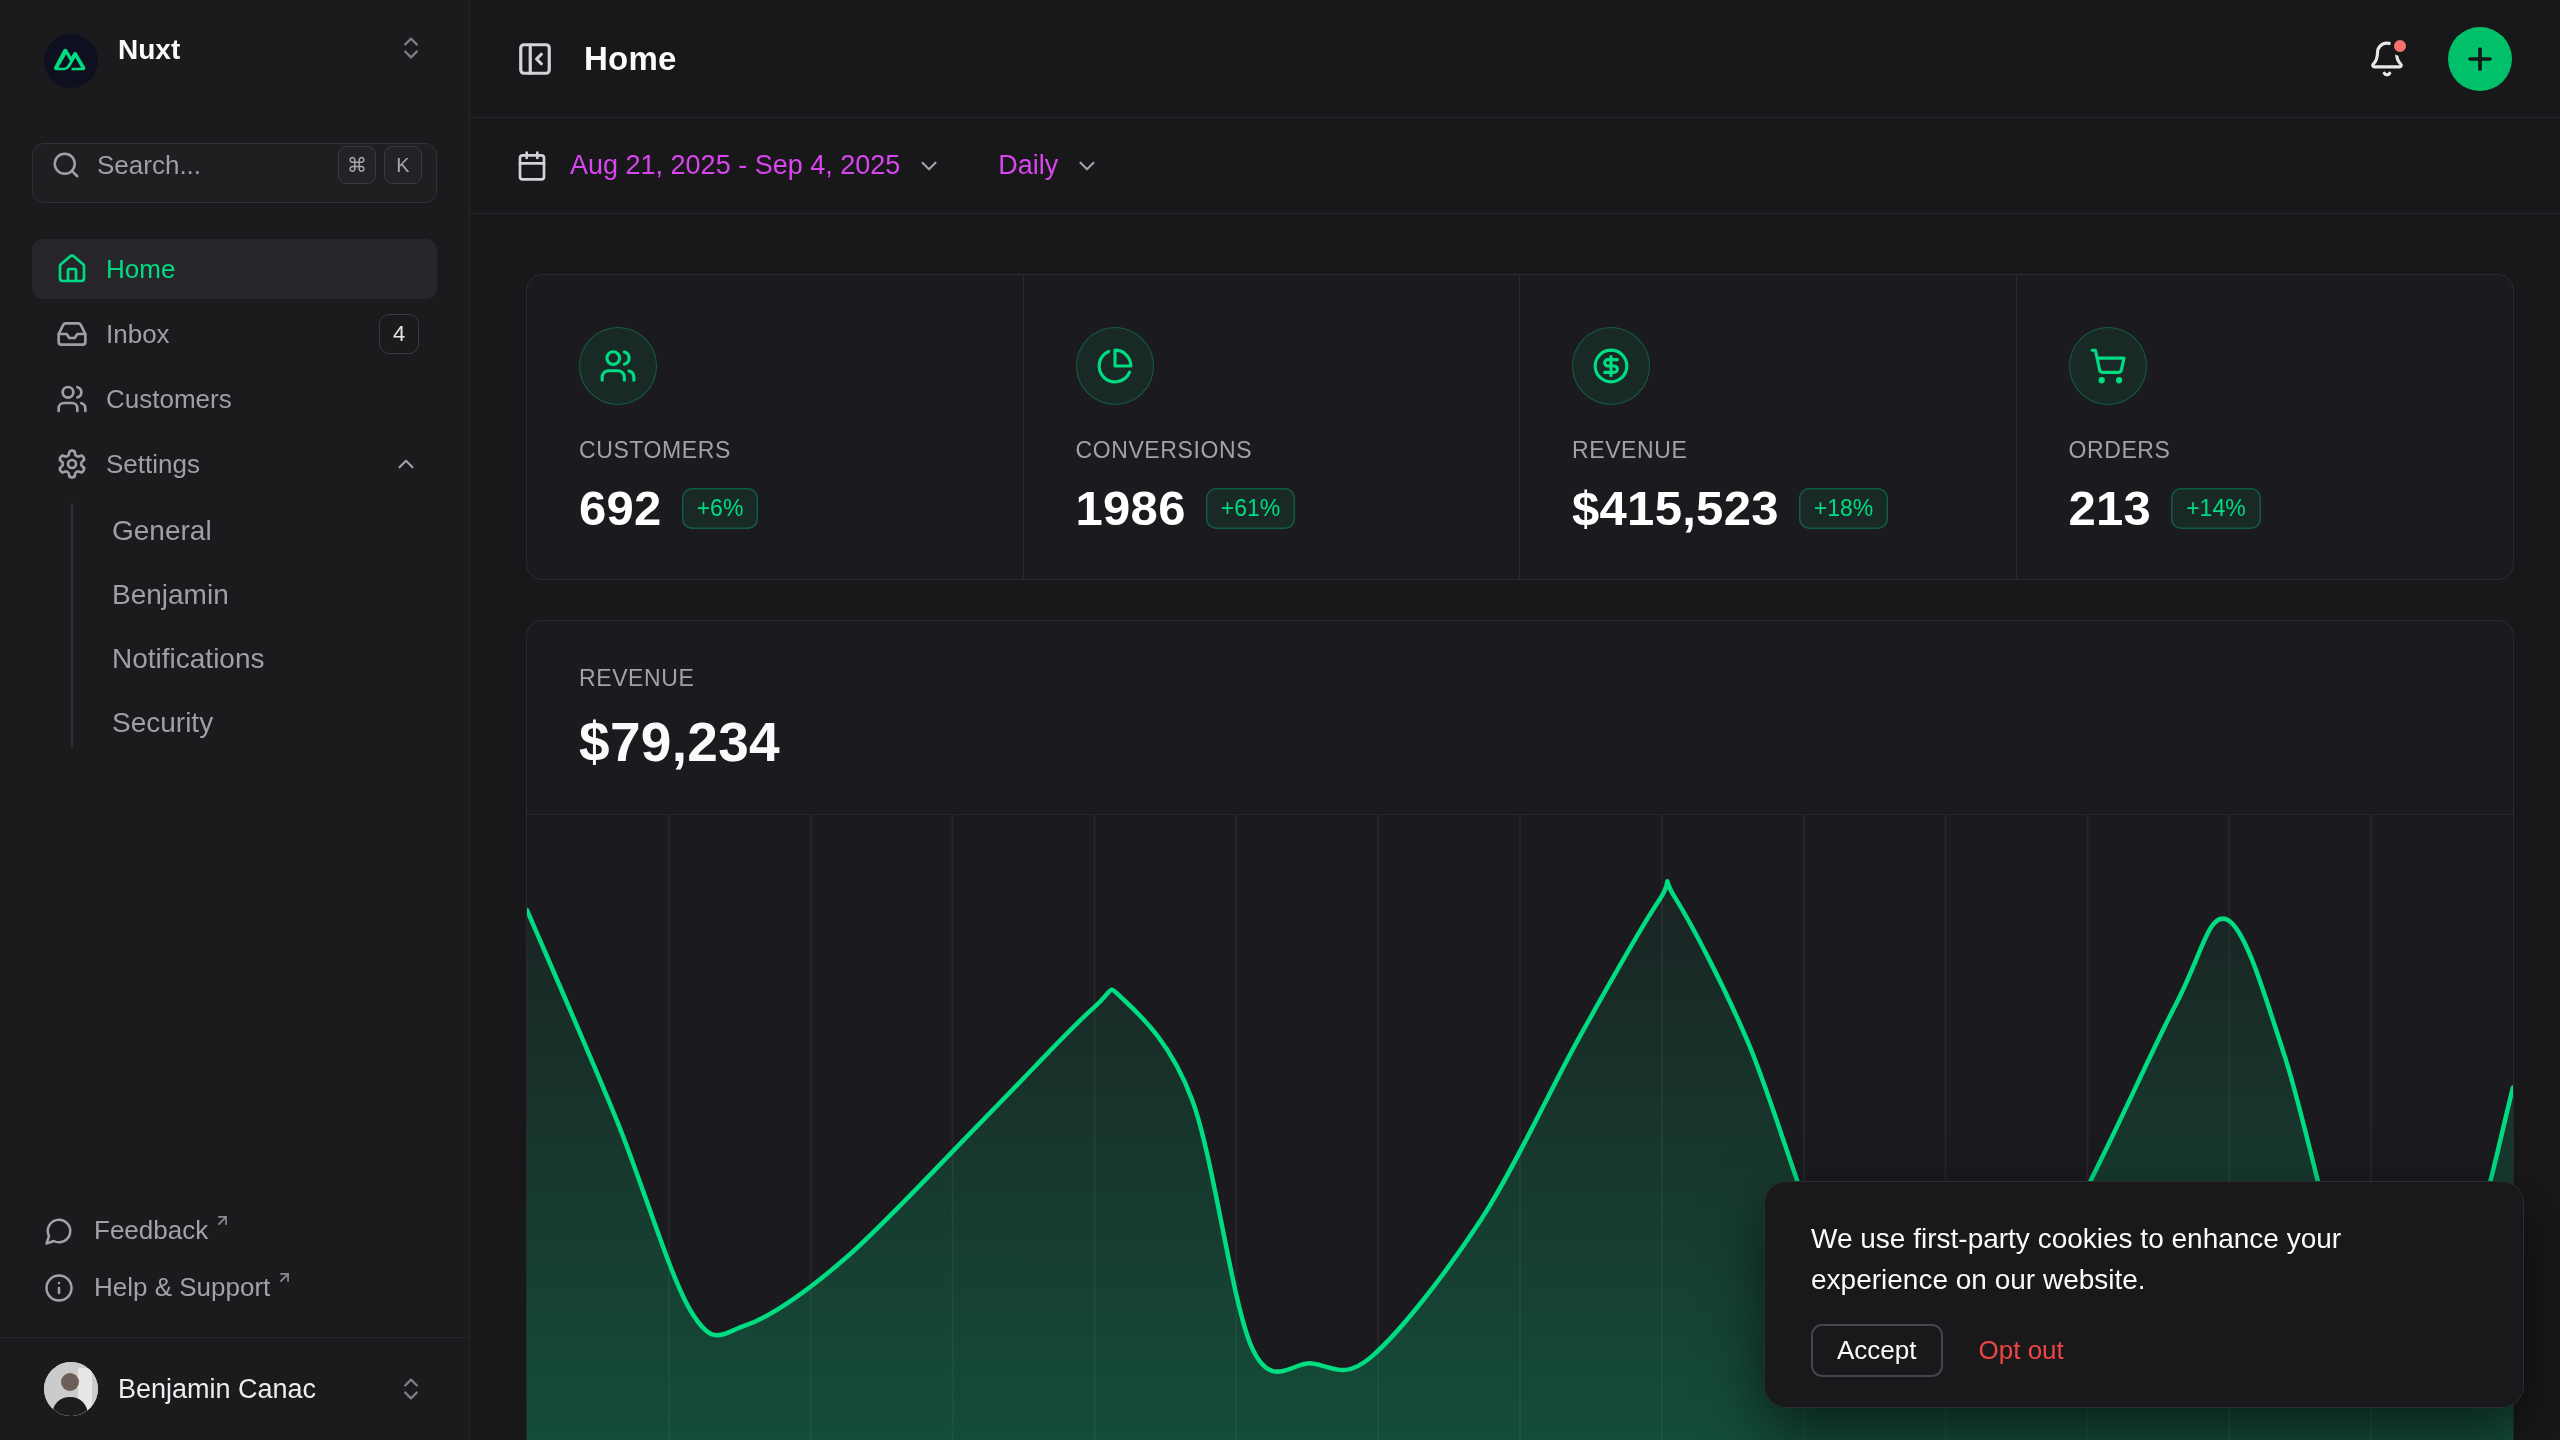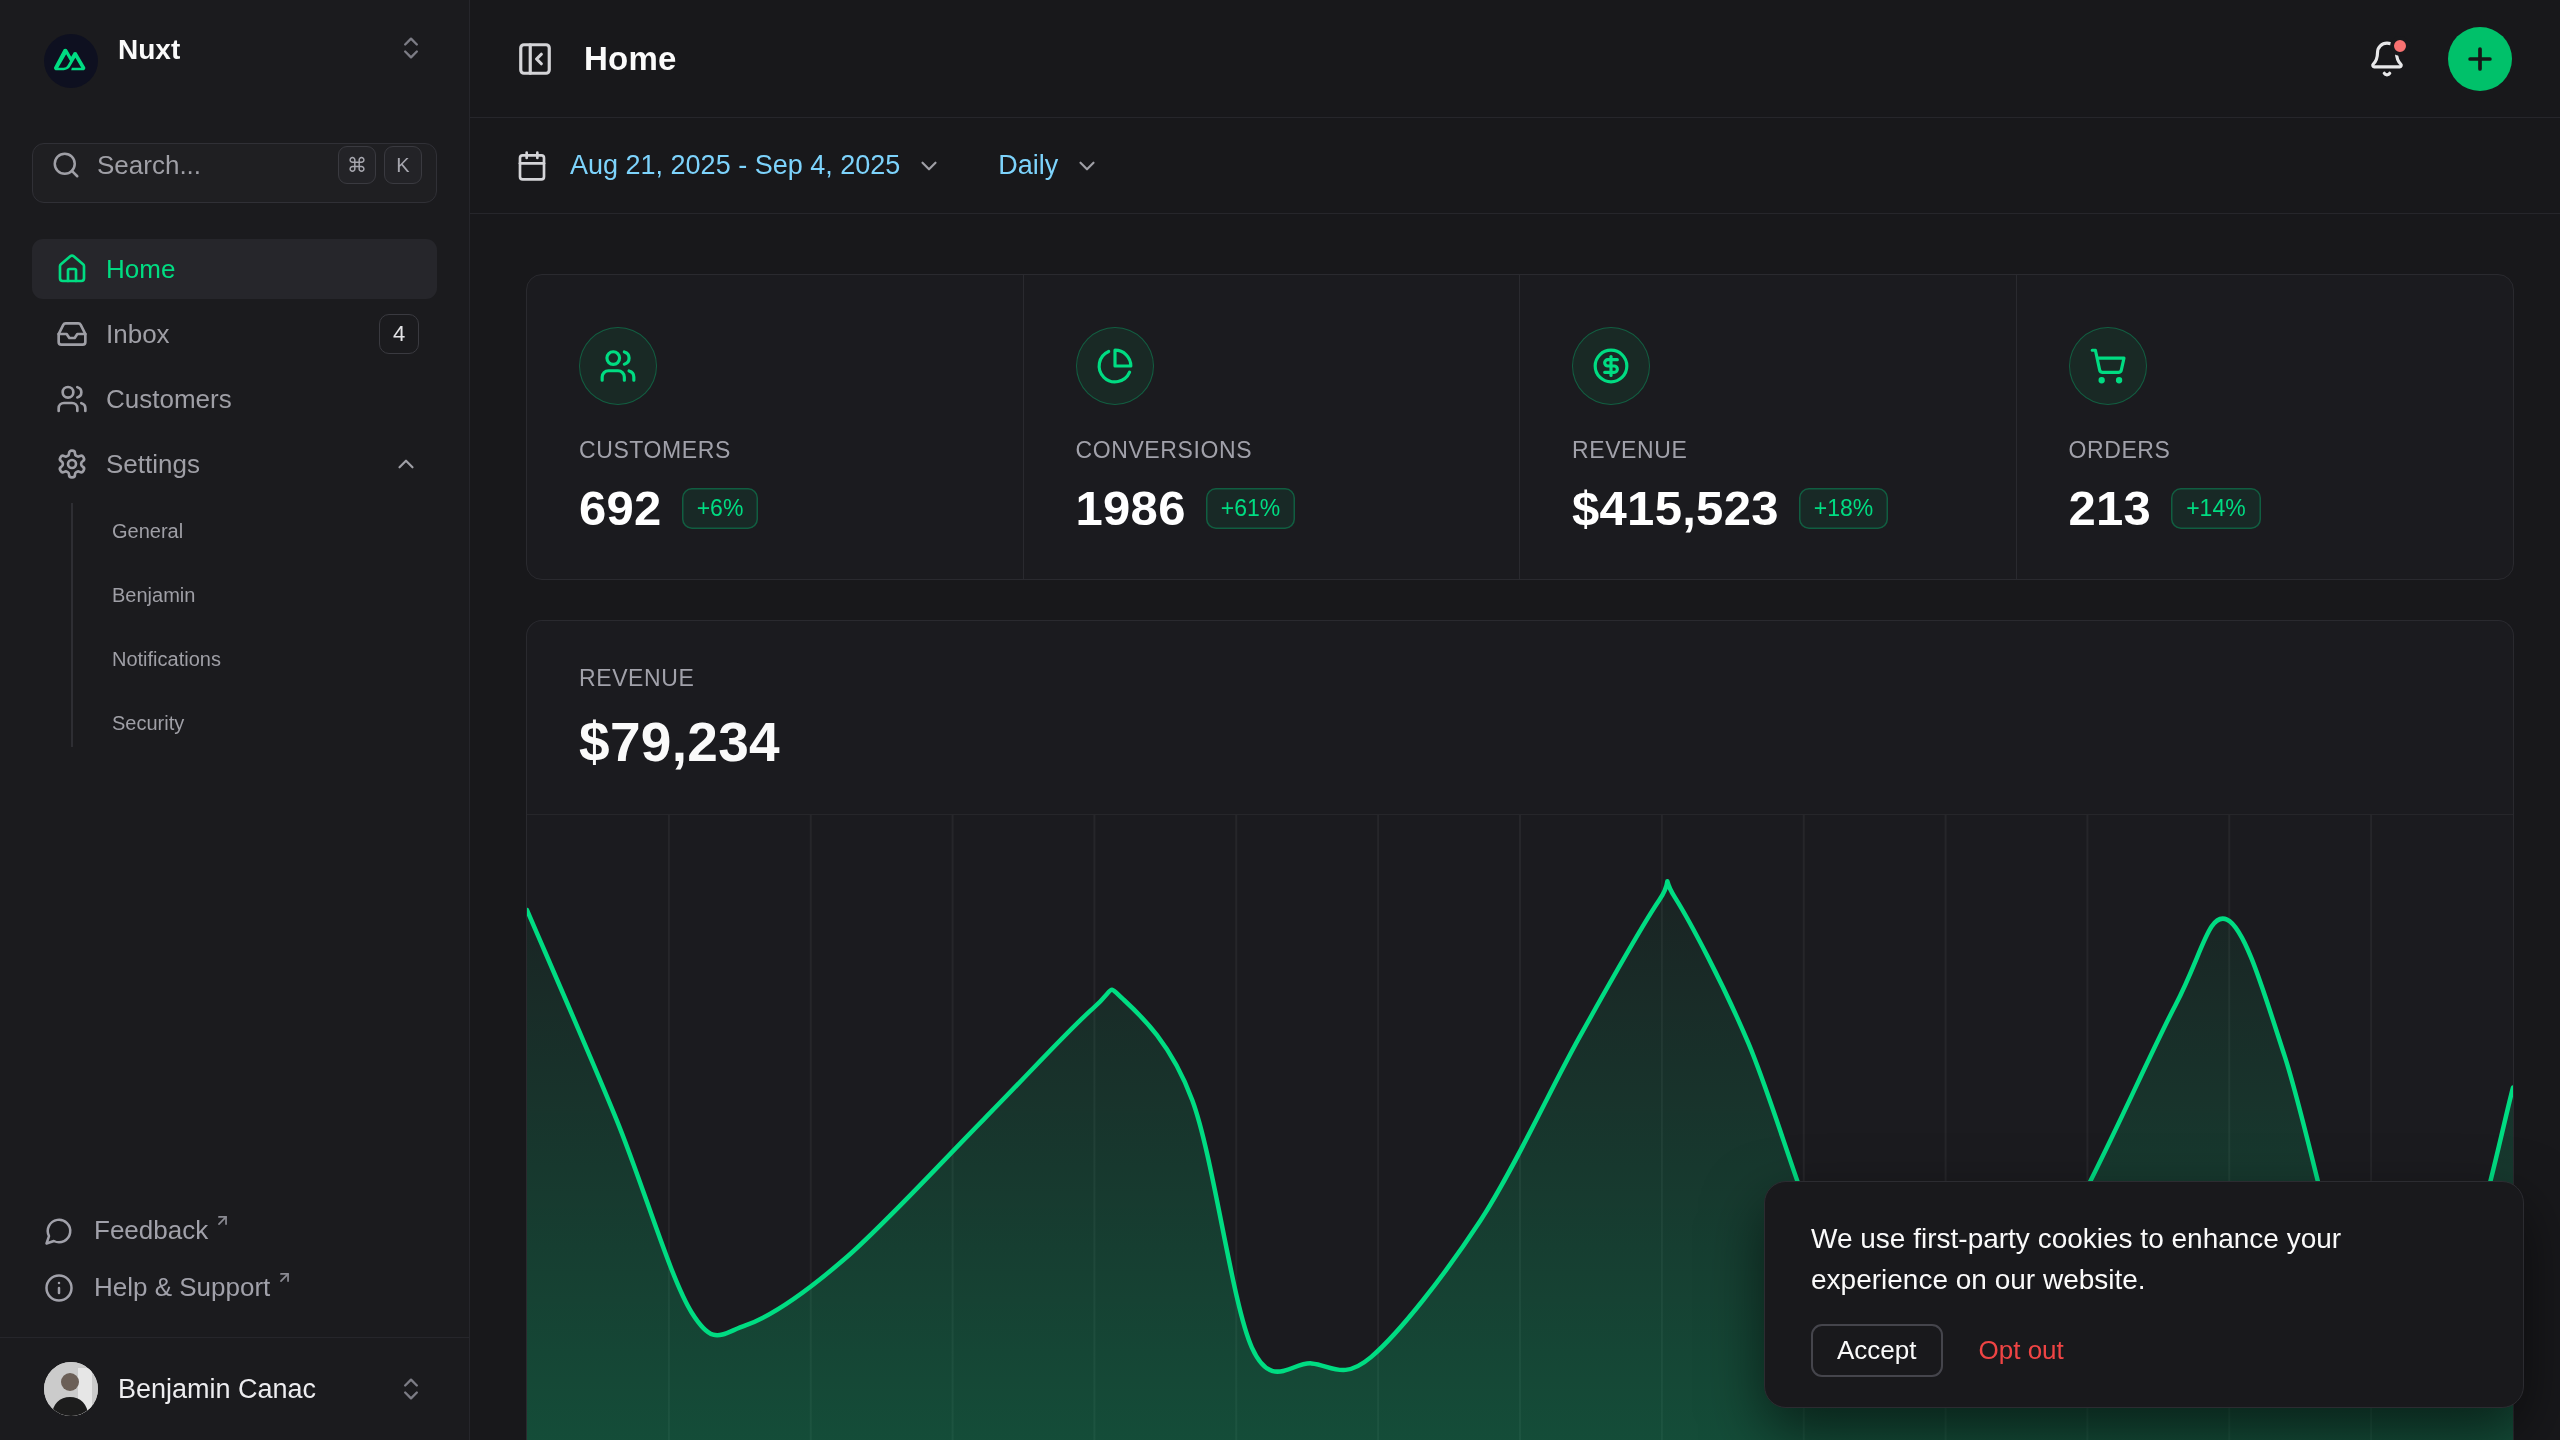--- a/index.html
+++ b/index.html
@@ -43,21 +43,21 @@
   .nav-item .lbl { margin-left:18px; }
   .nav-item.active { background:#26262b; color:#00dc82; }
   .num-badge {
     margin-left:auto; min-width:40px; height:40px; border-radius:10px;
     border:1px solid #3a3a40; color:#e4e4e7; font-size:22px;
     display:flex; align-items:center; justify-content:center; padding:0 8px;
   }
   .nav-item .trail { margin-left:auto; color:#9f9fa6; }
   .subnav { position:relative; display:flex; flex-direction:column; }
   .subnav::before { content:""; position:absolute; left:39px; top:4px; bottom:8px; width:2px; background:#2e2e33; }
-  .sub-item { height:64px; display:flex; align-items:center; padding-left:80px; color:#9f9fa6; font-size:20px; border-radius:11px; cursor:pointer; }
+  .sub-item { height:64px; display:flex; align-items:center; padding-left:80px; color:#9f9fa6; font-size:28px; border-radius:11px; cursor:pointer; }
 
   .side-spacer { flex:1; }
   .footer-links { padding-bottom:26px; display:flex; flex-direction:column; gap:10px; }
   .flink { display:flex; align-items:center; color:#a1a1aa; font-size:26px; padding:8px 12px; border-radius:10px; cursor:pointer; }
   .flink .lbl { margin-left:20px; }
   .flink .ext { margin-left:6px; transform:translateY(-10px); color:#8b8b93; }
 
   .user-strip { border-top:1px solid #26262b; margin:0 -32px; padding:20px 32px; }
   .user-row { display:flex; align-items:center; padding:4px 12px; border-radius:12px; cursor:pointer; }
   .avatar { width:54px; height:54px; border-radius:50%; overflow:hidden; background:#cfcfcf; }
@@ -69,21 +69,21 @@
   .panel-toggle { color:#d4d4d8; cursor:pointer; display:flex; }
   .page-title { font-size:33px; font-weight:700; margin-left:30px; letter-spacing:0.2px; }
   .top-actions { margin-left:auto; display:flex; align-items:center; gap:42px; }
   .bell-btn { position:relative; color:#e8e8ea; cursor:pointer; display:flex; }
   .bell-dot { position:absolute; top:-4px; right:-4px; width:20px; height:20px; border-radius:50%; background:#f87171; border:4px solid #18181b; }
   .plus-btn { width:64px; height:64px; border-radius:50%; background:#00c16a; display:flex; align-items:center; justify-content:center; cursor:pointer; border:none; }
 
   .filterbar { height:96px; border-bottom:1px solid #26262b; display:flex; align-items:center; padding:0 46px; gap:56px; flex:0 0 auto; }
   .filter-ctl { display:flex; align-items:center; cursor:pointer; }
   .filter-ctl .cal { color:#d4d4d8; display:flex; }
-  .filter-ctl .txt { font-size:27px; color:#7dd3fc; margin-left:22px; font-weight:500; }
+  .filter-ctl .txt { font-size:27px; color:#d946ef; margin-left:22px; font-weight:500; }
   .filter-ctl .chev { color:#9f9fa6; margin-left:16px; display:flex; }
   .filter-ctl.plain .txt { margin-left:0; }
 
   .content { flex:1; padding:60px 46px 0 56px; display:flex; flex-direction:column; overflow:hidden; }
 
   .stats-panel {
     border:1px solid #2a2a2f; background:#1b1b1f; border-radius:16px;
     display:grid; grid-template-columns:repeat(4,1fr); height:306px; flex:0 0 auto;
   }
   .stat-cell { padding:52px 0 0 52px; border-right:1px solid #2a2a2f; }

